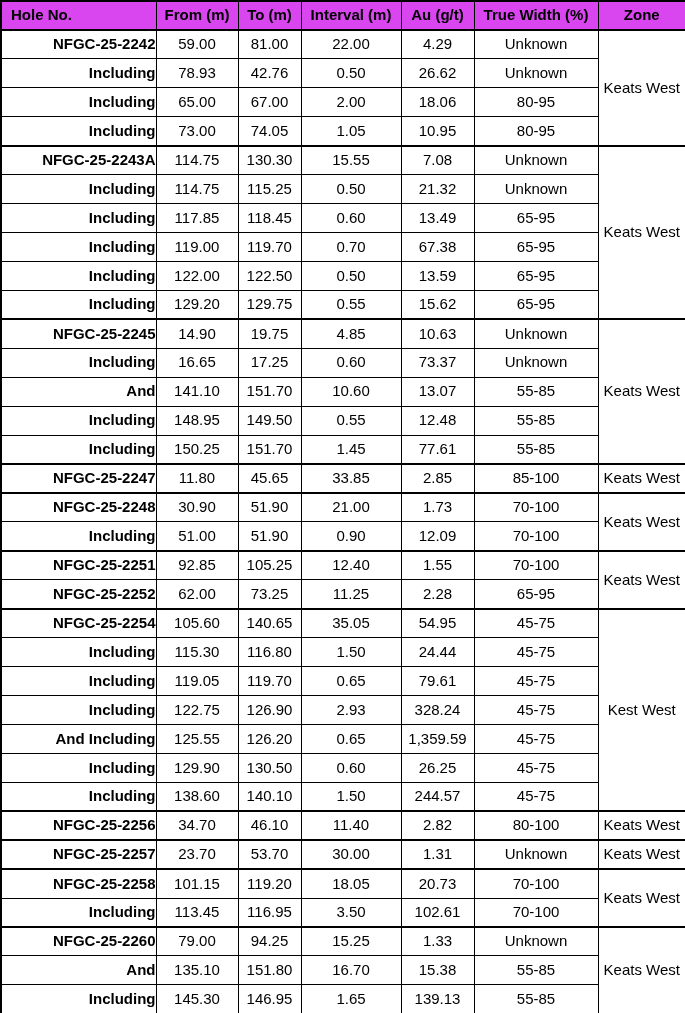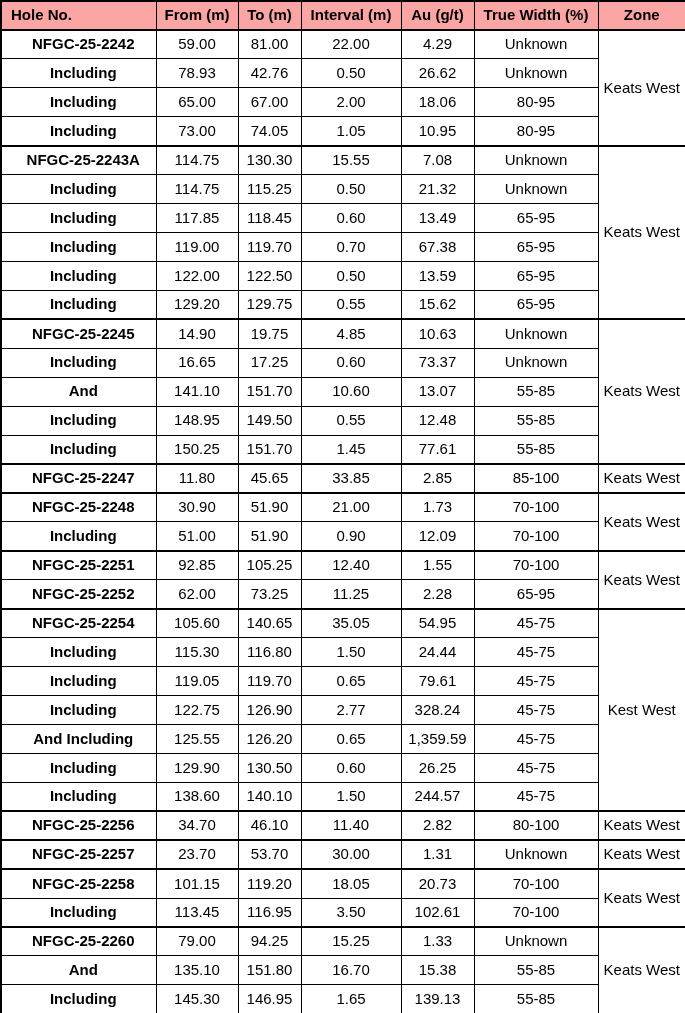--- a/index.html
+++ b/index.html
@@ -29,29 +29,29 @@
     border: 1px solid #000000;
     font-size: 15px;
     line-height: 1.1;
     padding: 0;
     text-align: center;
     vertical-align: middle;
     overflow: hidden;
     white-space: nowrap;
   }
   thead th {
-    background: #fca5a5;
+    background: #d946ef;
     font-weight: bold;
     border-bottom-width: 2px;
   }
   thead th.left { text-align: left; padding-left: 9px; }
 
   td.hole {
     font-weight: bold;
-    text-align: center;
+    text-align: right;
     padding-left: 9px;
   }
   td.num, td.zone { text-align: center; font-weight: normal; }
 
   tr.group-start td { border-top-width: 2px; }
 </style>
 </head>
 <body>
 
 <div class="page">
@@ -265,21 +265,21 @@
           <td class="num">119.05</td>
           <td class="num">119.70</td>
           <td class="num">0.65</td>
           <td class="num">79.61</td>
           <td class="num">45-75</td>
         </tr>
         <tr>
           <td class="hole">Including</td>
           <td class="num">122.75</td>
           <td class="num">126.90</td>
-          <td class="num">2.77</td>
+          <td class="num">2.93</td>
           <td class="num">328.24</td>
           <td class="num">45-75</td>
         </tr>
         <tr>
           <td class="hole">And Including</td>
           <td class="num">125.55</td>
           <td class="num">126.20</td>
           <td class="num">0.65</td>
           <td class="num">1,359.59</td>
           <td class="num">45-75</td>

